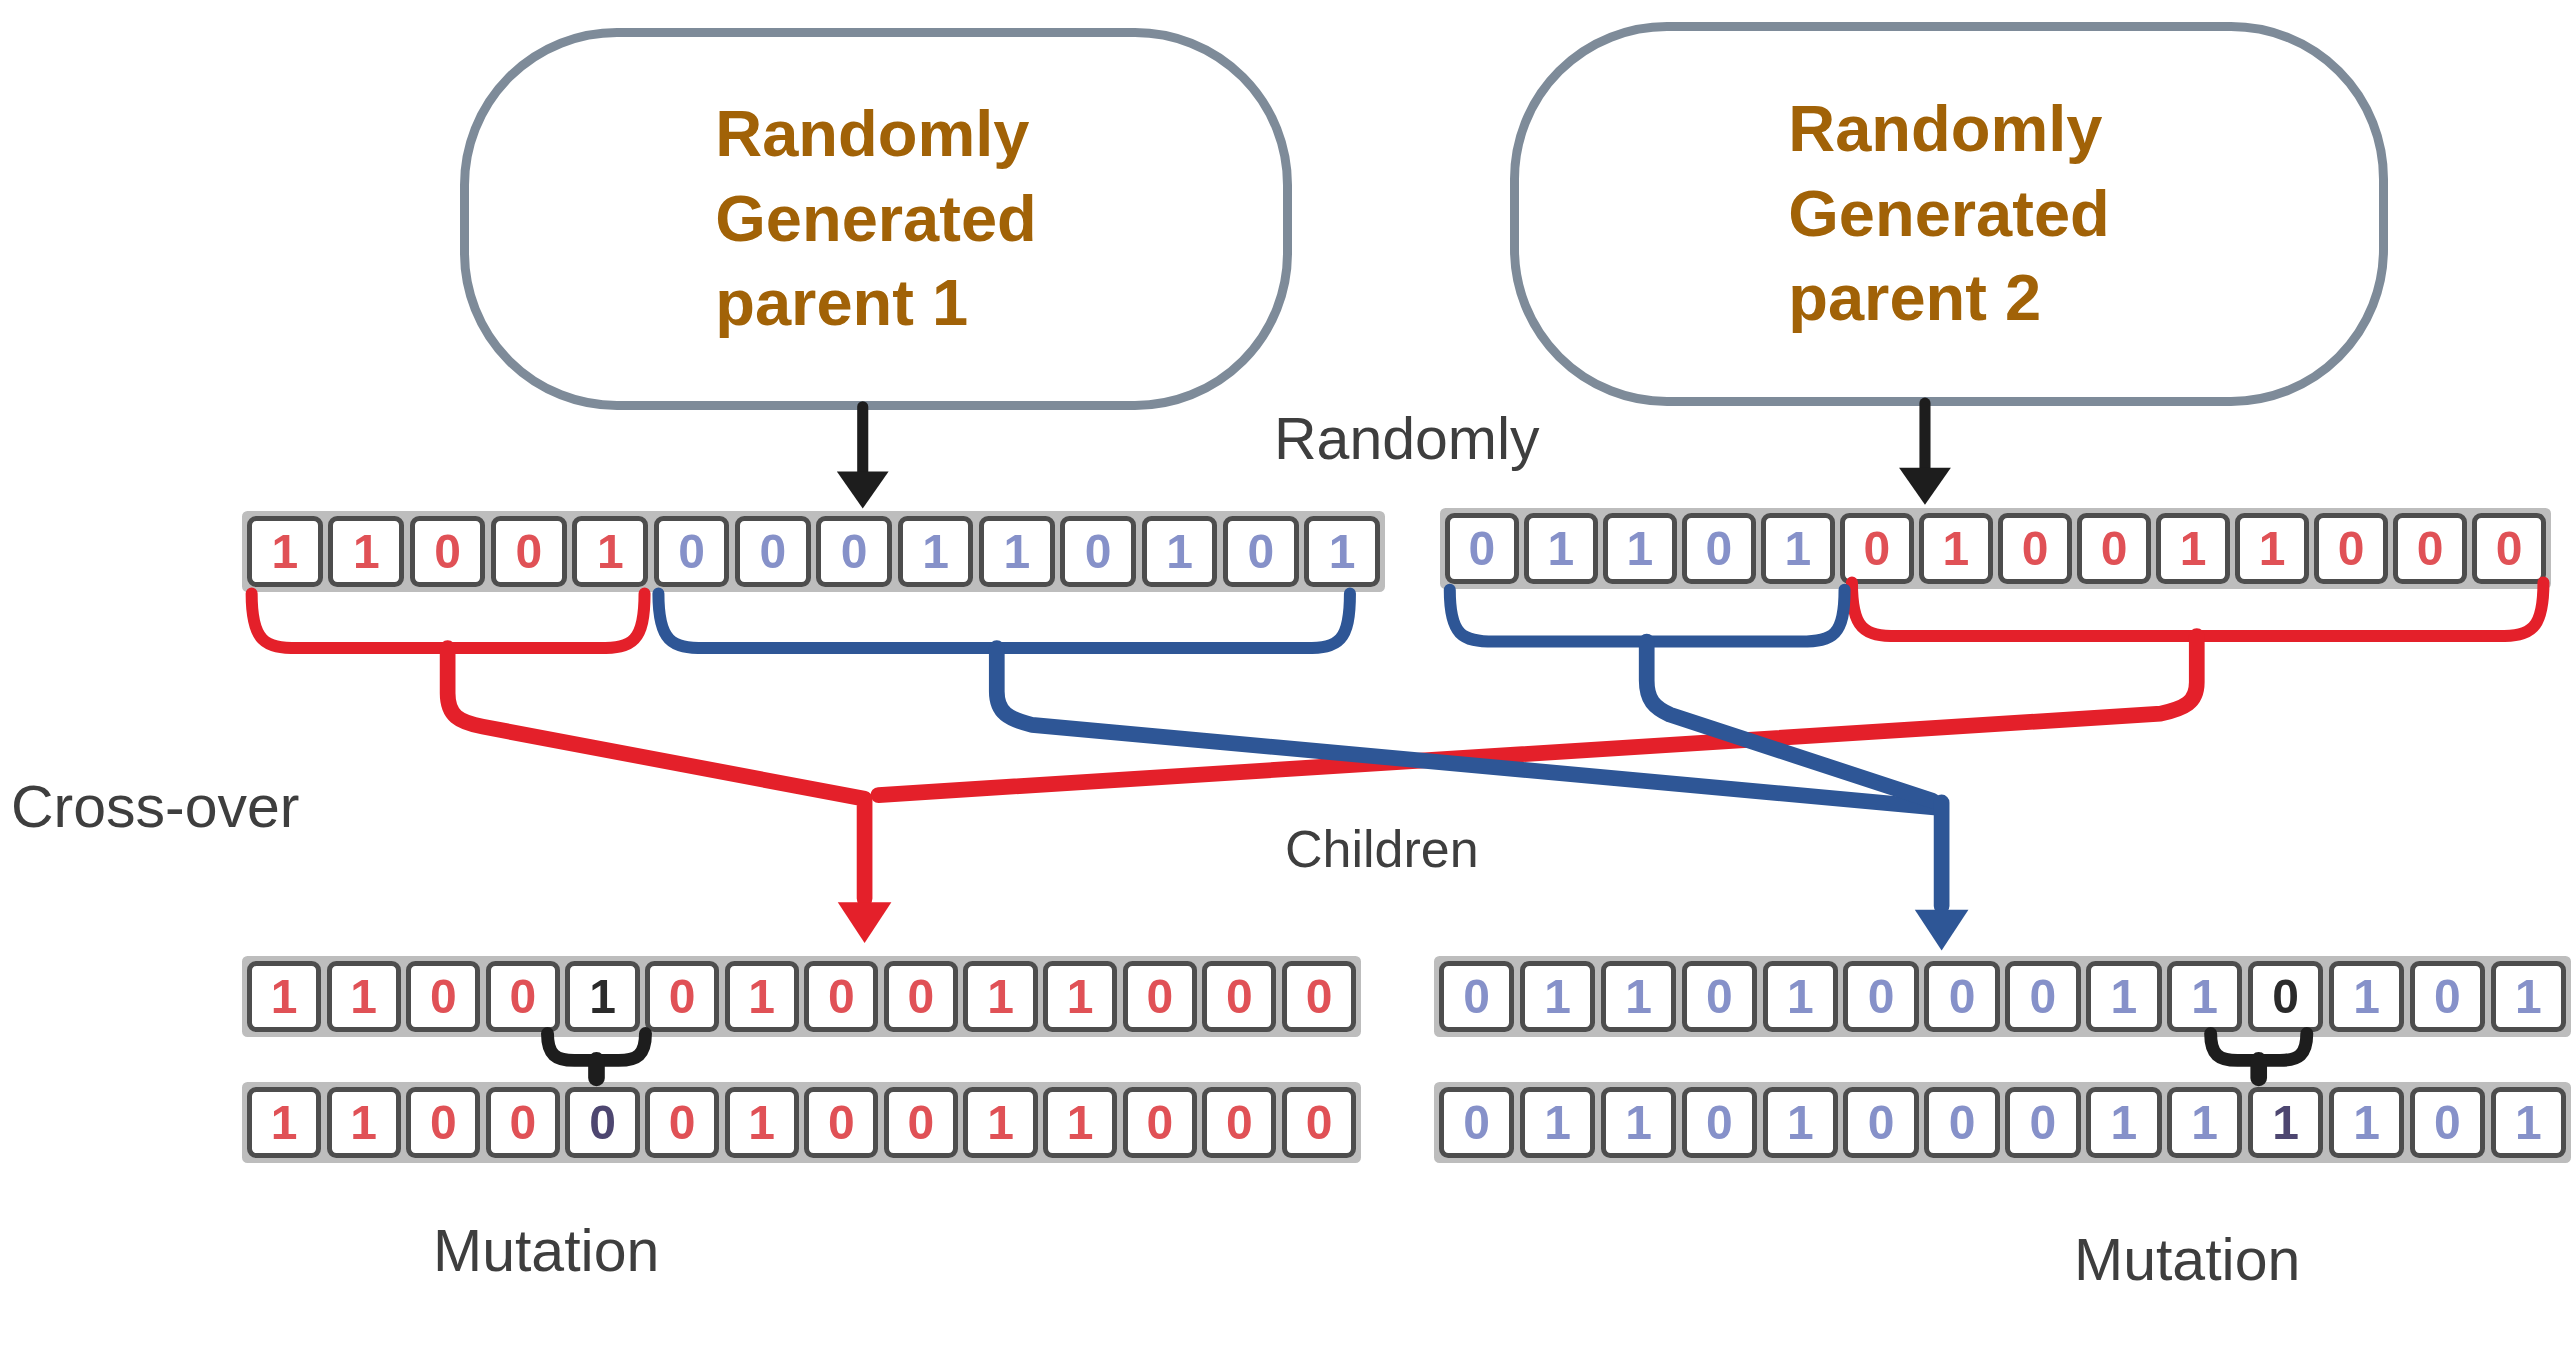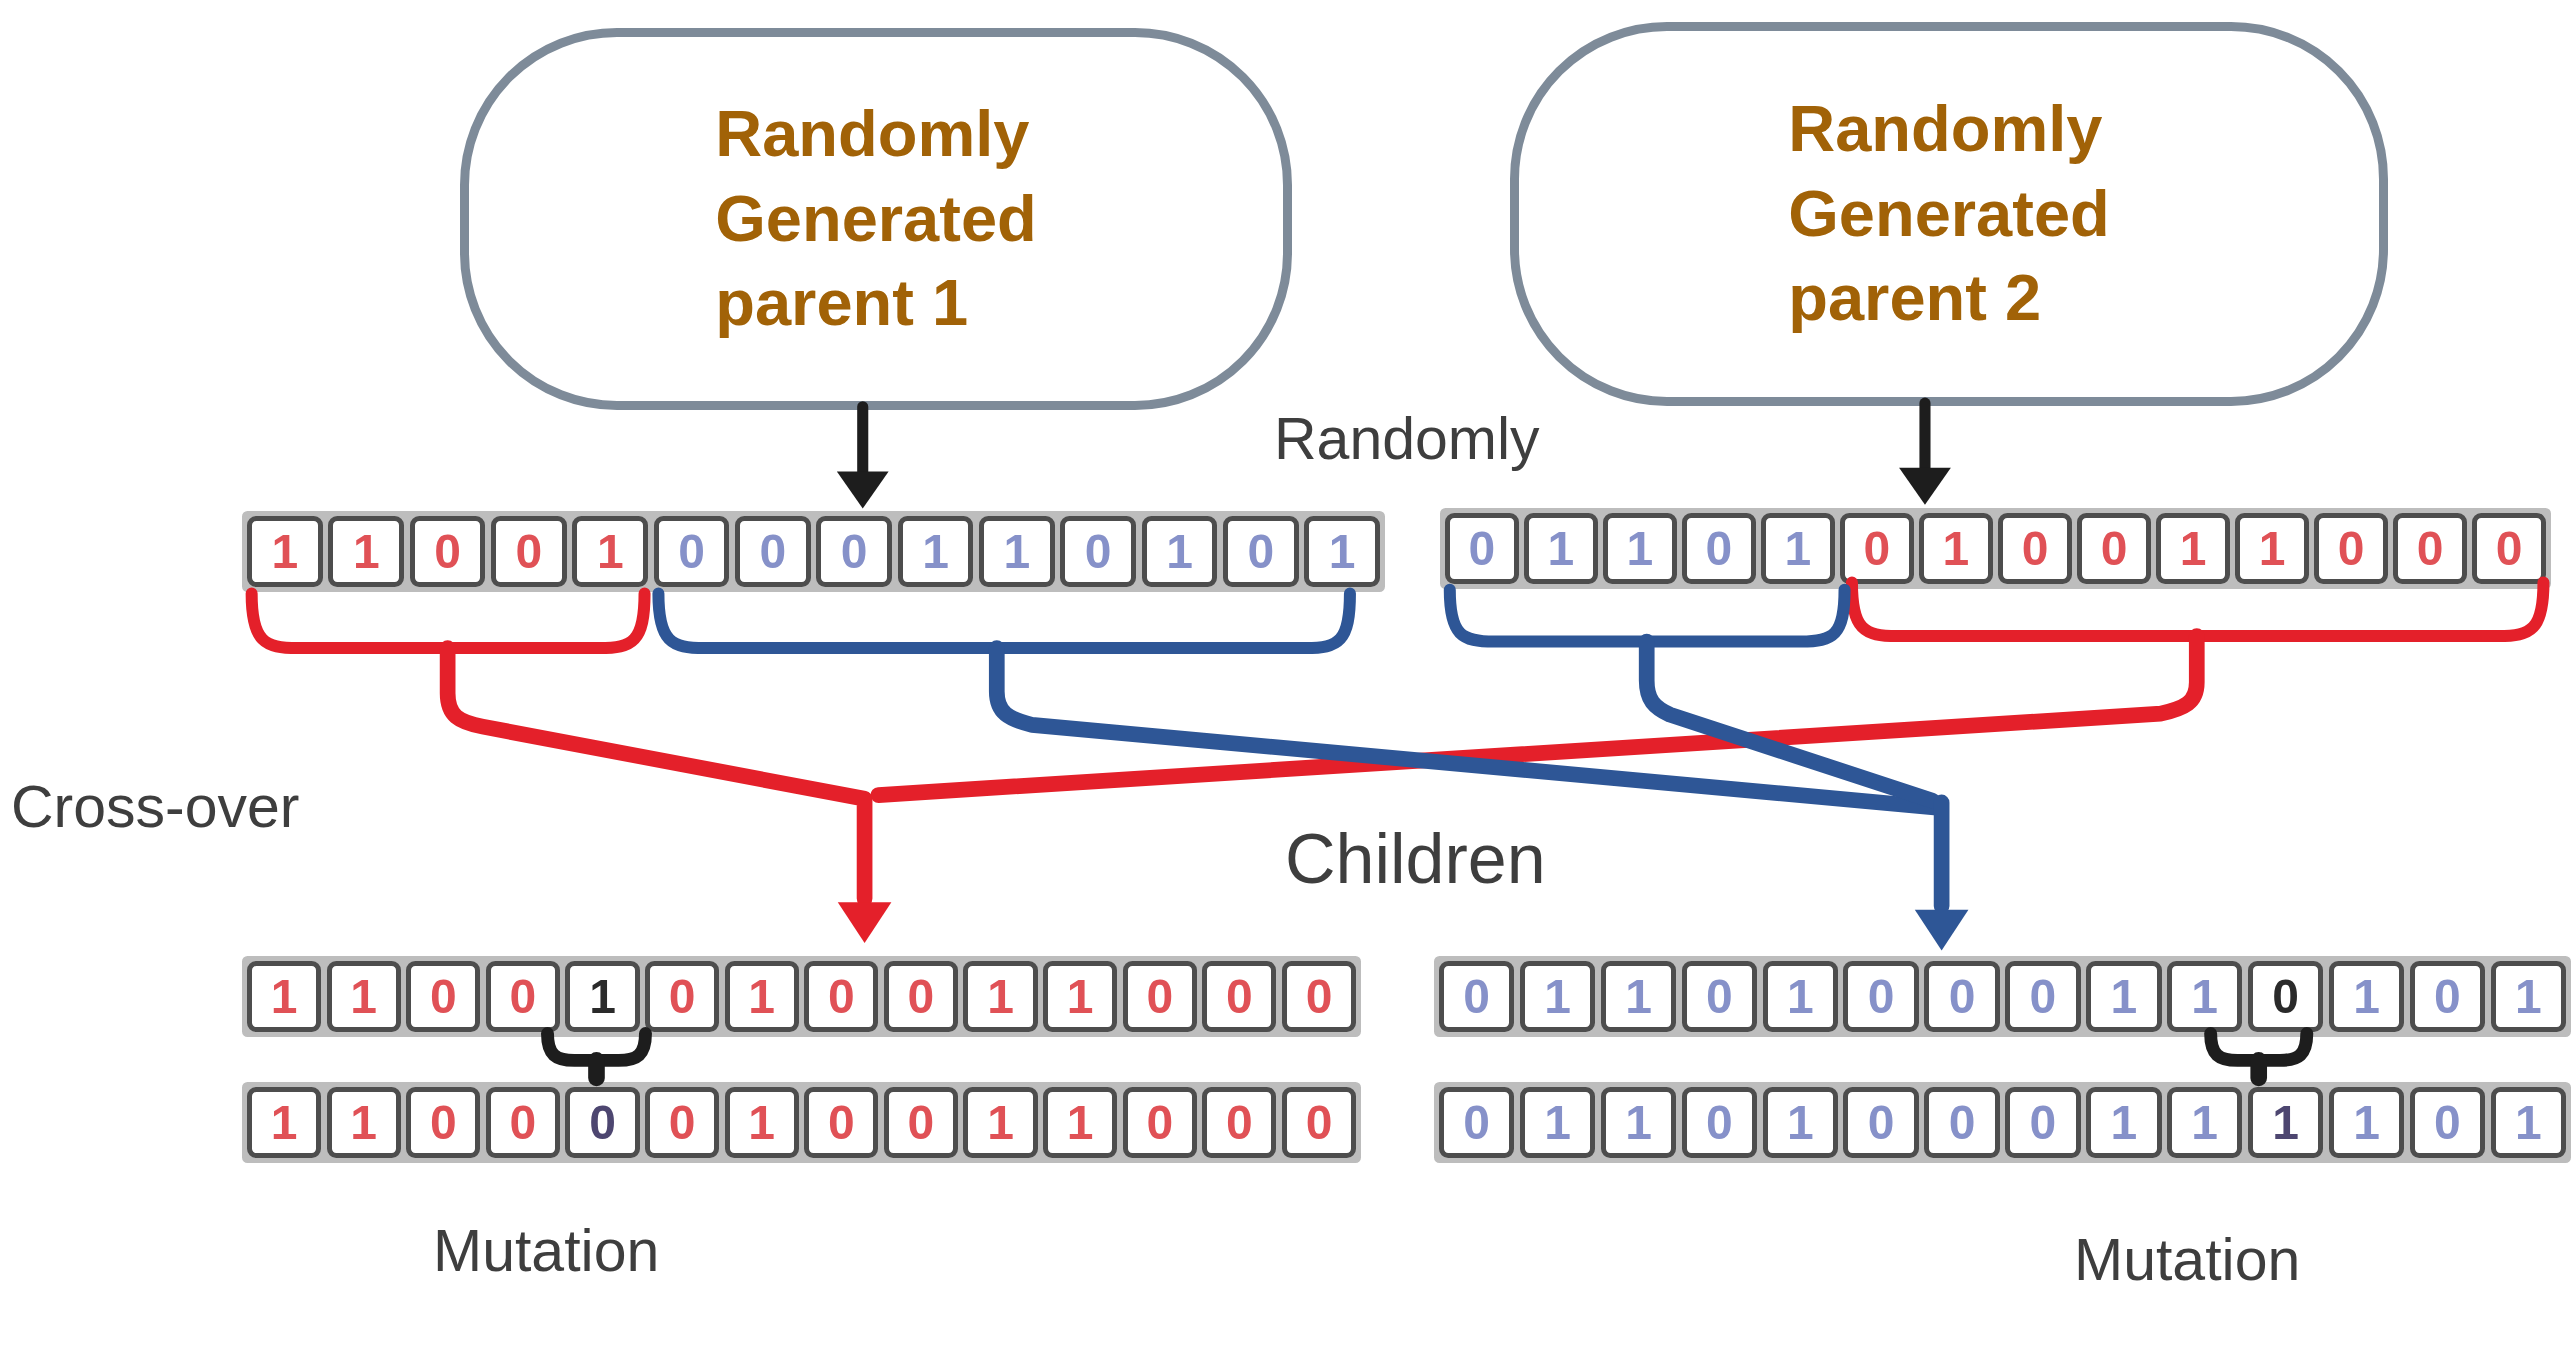--- a/index.html
+++ b/index.html
@@ -34,21 +34,21 @@
 parent 1</div>
   </div>
   <div class="bubble" style="left:1510px;top:22px;width:860px;height:366px;">
     <div class="bubble-text">Randomly
 Generated
 parent 2</div>
   </div>
 
   <div class="diagram-label" style="left:1274px;top:405px;">Randomly</div>
   <div class="diagram-label" style="left:11px;top:773px;">Cross-over</div>
-  <div class="diagram-label" style="left:1285px;top:819px;font-size:70px;">Children</div>
+  <div class="diagram-label" style="left:1285px;top:819px;font-size:52px;">Children</div>
   <div class="diagram-label" style="left:433px;top:1217px;">Mutation</div>
   <div class="diagram-label" style="left:2074px;top:1226px;">Mutation</div>
 
   <div class="strip" style="left:242px;top:511px;width:1143px;">
       <div class="cell" style="color: rgb(224, 81, 86);">1</div>
       <div class="cell" style="color: rgb(224, 81, 86);">1</div>
       <div class="cell" style="color: rgb(224, 81, 86);">0</div>
       <div class="cell" style="color: rgb(224, 81, 86);">0</div>
       <div class="cell" style="color: rgb(224, 81, 86);">1</div>
       <div class="cell" style="color: rgb(134, 145, 201);">0</div>

